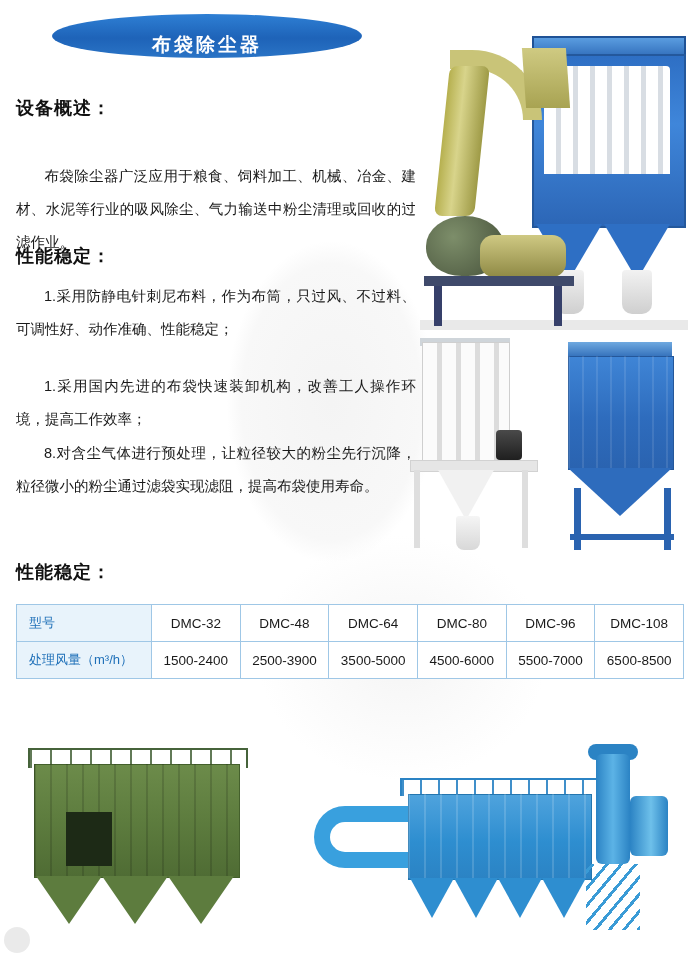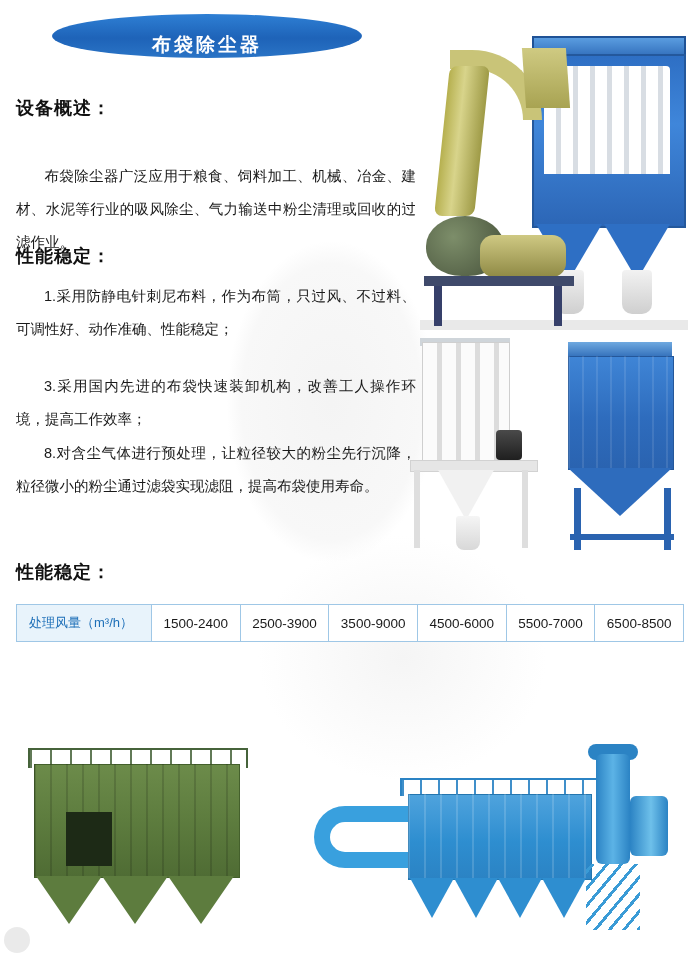--- a/index.html
+++ b/index.html
@@ -362,21 +362,21 @@
 
   <div class="content">
 
     <div class="section-head" style="top:72px;margin-top:24px;">设备概述：</div>
     <div class="para" style="top:112px;margin-top:48px;"><span class="indent"></span><span>布袋除尘器广泛应用于粮食、饲料加工、机械、冶金、建材、水泥等行业的吸风除尘、气力输送中粉尘清理或回收的过滤作业。</span></div>
 
     <div class="section-head" style="top:244px;">性能稳定：</div>
 
     <div class="para" style="top:280px;"><span class="indent"></span><span>1.采用防静电针刺尼布料，作为布筒，只过风、不过料、可调性好、动作准确、性能稳定；</span></div>
 
-    <div class="para" style="top:370px;"><span class="indent"></span><span>3.采用国内先进的布袋快速装卸机构，改善工人操作环境，提高工作效率；</span></div>
+    <div class="para" style="top:370px;"><span class="indent"></span><span>1.采用国内先进的布袋快速装卸机构，改善工人操作环境，提高工作效率；</span></div>
 
     <div class="para" style="top:437px;"><span class="indent"></span><span>8.对含尘气体进行预处理，让粒径较大的粉尘先行沉降，粒径微小的粉尘通过滤袋实现滤阻，提高布袋使用寿命。</span></div>
 
     <div class="section-head" style="top:560px;">性能稳定：</div>
   </div>
 
   <div class="photo" id="photo1">
     <div class="p1-ground"></div>
     <div class="p1-top"></div>
     <div class="p1-body"></div>
@@ -411,25 +411,34 @@
     <div class="p3-body"></div>
     <div class="p3-lines"></div>
     <div class="p3-hopper"></div>
     <div class="p3-legl"></div>
     <div class="p3-legr"></div>
     <div class="p3-rail"></div>
   </div>
 
   <table class="params-table">
     <tbody>
+        <tr>
+      <td class="rowhead">型号</td>
+      <td>DMC-32</td>
+      <td>DMC-48</td>
+      <td>DMC-64</td>
+      <td>DMC-80</td>
+      <td>DMC-96</td>
+      <td>DMC-108</td>
+    </tr>
     <tr>
       <td class="rowhead">处理风量（m³/h）</td>
       <td>1500-2400</td>
       <td>2500-3900</td>
-      <td>3500-9000</td>
+      <td>3500-5000</td>
       <td>4500-6000</td>
       <td>5500-7000</td>
       <td>6500-8500</td>
     </tr>
   </tbody>
     </table>
 
   <div class="photo" id="photo4">
     <div class="p4-rail"></div>
     <div class="p4-body"></div>

